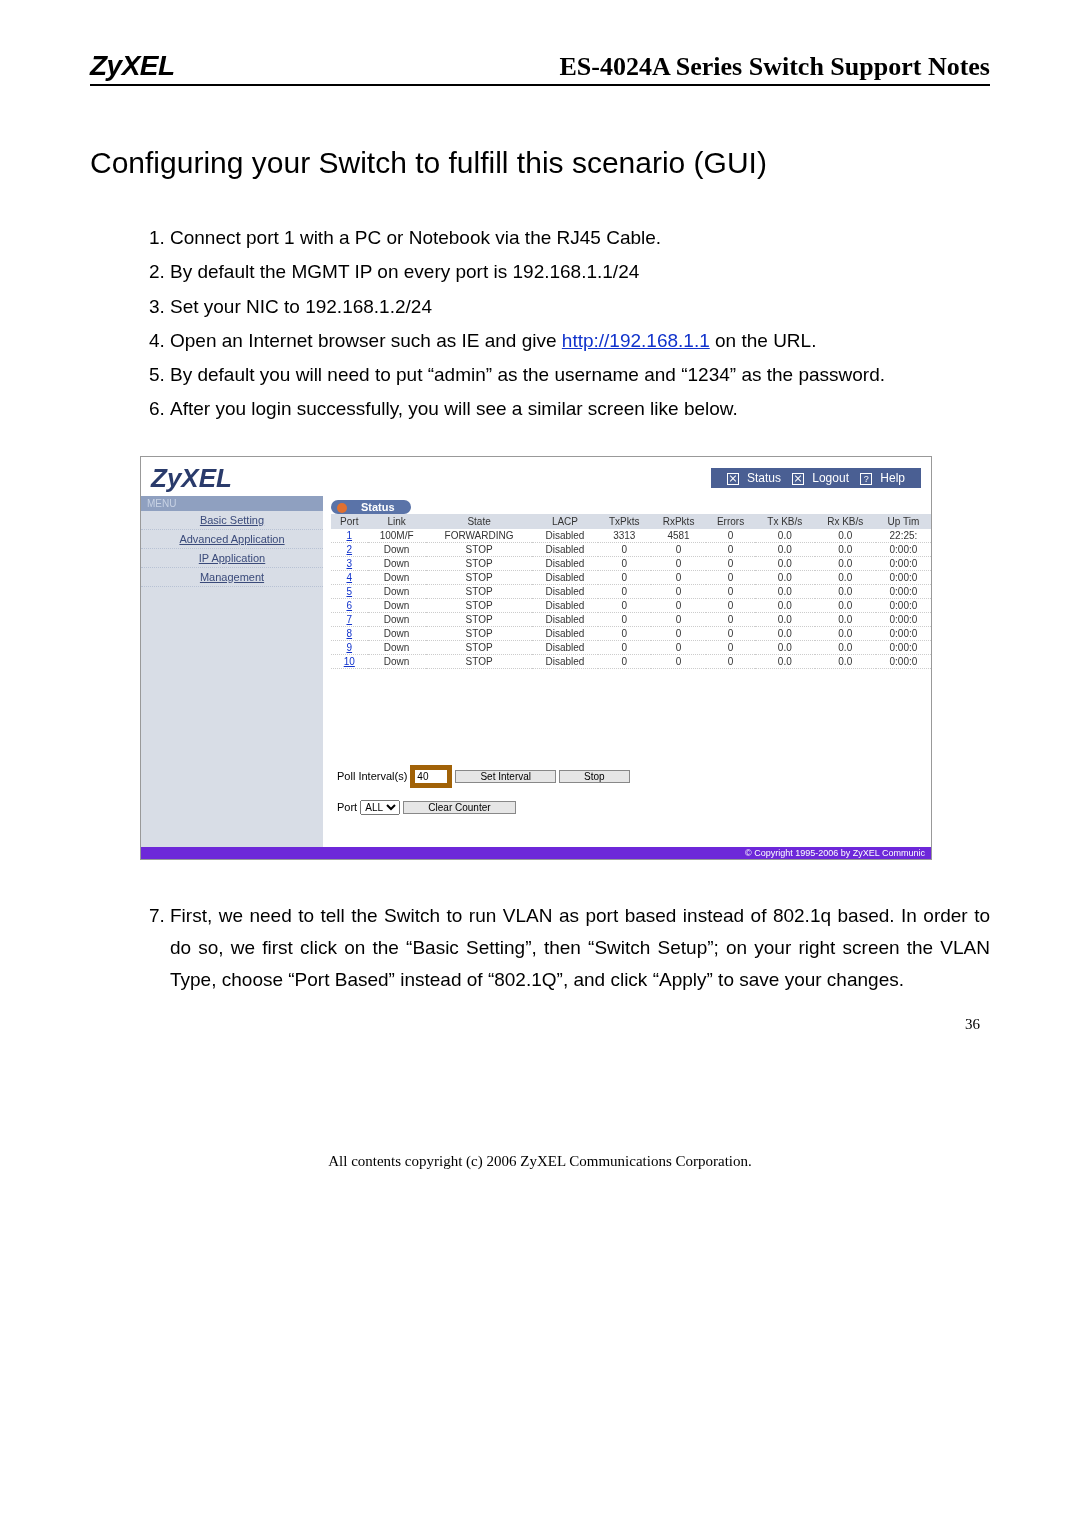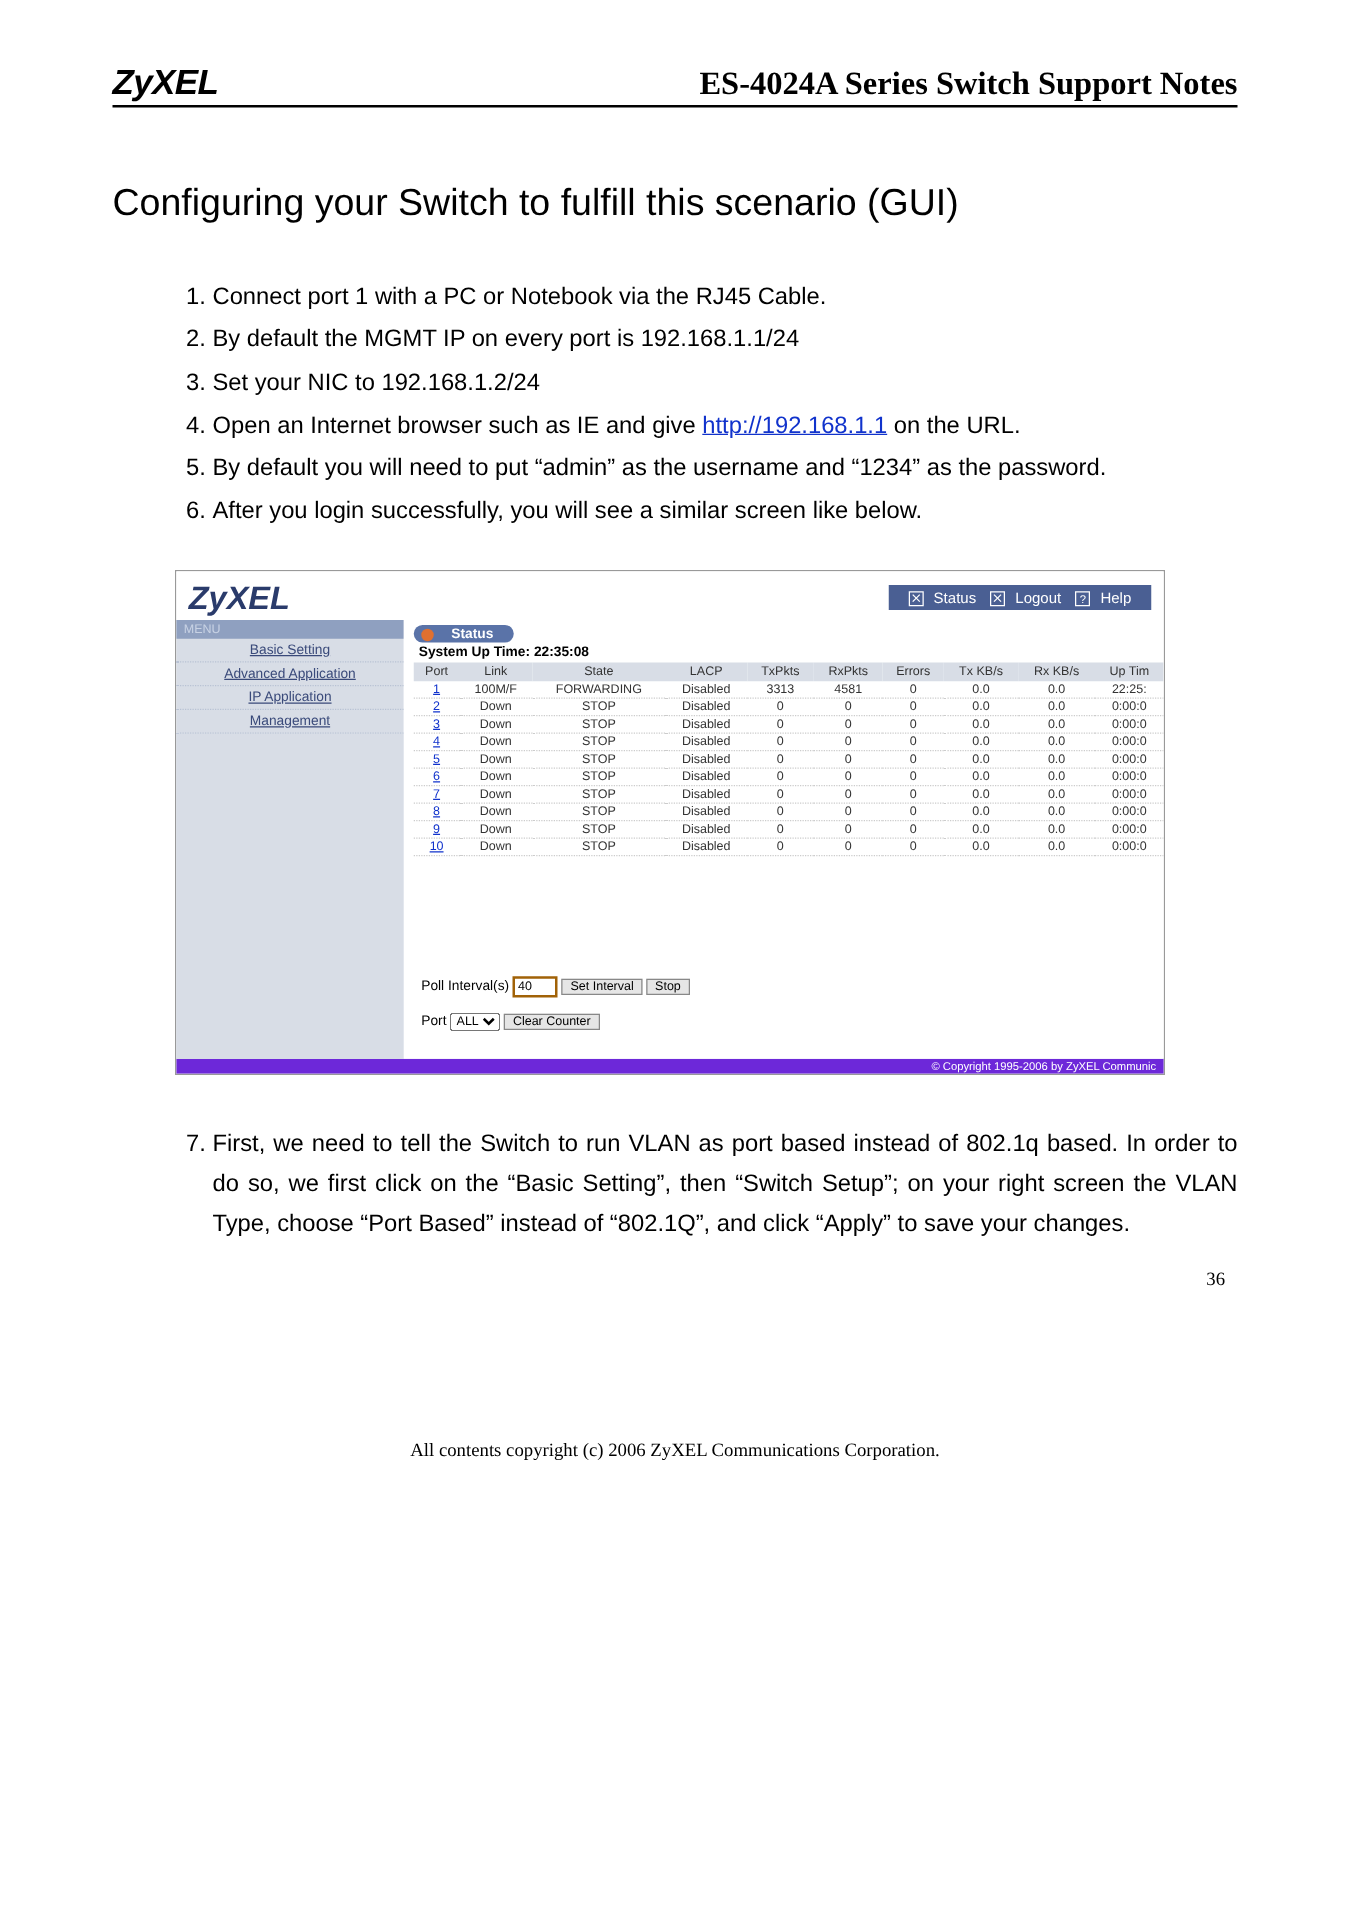--- a/index.html
+++ b/index.html
@@ -137,25 +137,25 @@
   }
   table.status-table td.port a { color: #1133cc; text-decoration: underline; }
   .sc-poll-row {
     margin-top: 90px;
     padding: 6px;
     font-size: 11px;
   }
   .sc-poll-row input[type=text] {
     width: 28px;
     font-size: 10px;
-    border: 2px solid #a16207;
+    border: 5px solid #a16207;
   }
   .sc-poll-row button {
     font-size: 10px;
-    padding: 0 6px;
+    padding: 0 24px;
     border: 1px solid #888;
     background: #e6e6e6;
     cursor: pointer;
   }
   .sc-poll-row select { font-size: 10px; }
   .sc-copyright {
     text-align: right;
     color: #fff;
     background: #6d28d9;
     font-size: 9px;
@@ -214,21 +214,20 @@
       <div class="sc-sidebar">
         <div class="sc-menu-title">MENU</div>
         <div class="sc-menu-item">Basic Setting</div>
         <div class="sc-menu-item">Advanced Application</div>
         <div class="sc-menu-item">IP Application</div>
         <div class="sc-menu-item">Management</div>
         <div class="sc-sidebar-filler"></div>
       </div>
       <div class="sc-main">
         <span class="sc-status-pill">Status</span>
-        <div class="sc-uptime">System Up Time: 22:35:08</div>
         <table class="status-table">
           <thead>
               <tr id="hdr-row">
                 <th>Port</th>
                 <th>Link</th>
                 <th>State</th>
                 <th>LACP</th>
                 <th>TxPkts</th>
                 <th>RxPkts</th>
                 <th>Errors</th>

